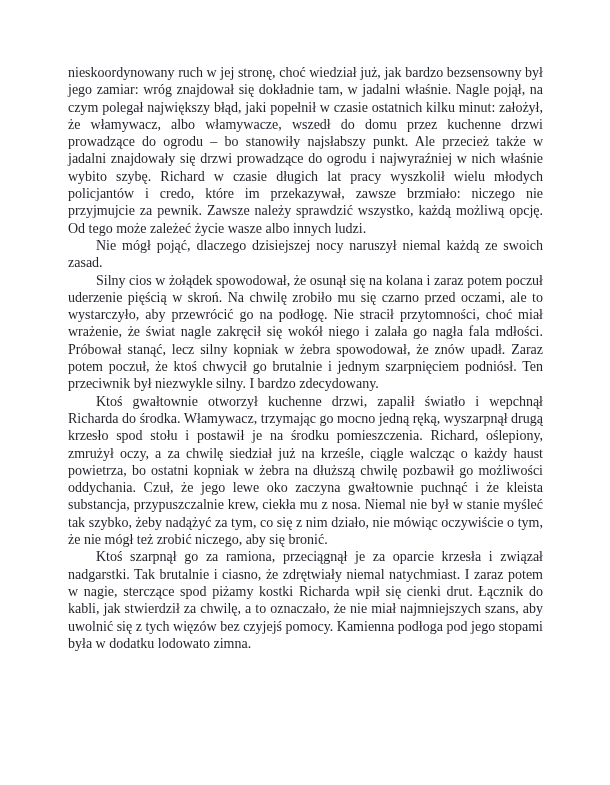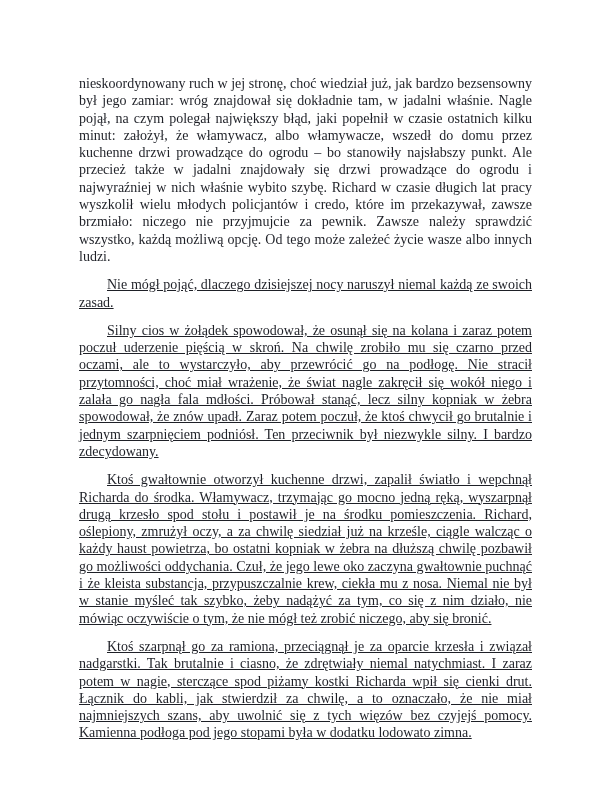--- a/index.html
+++ b/index.html
@@ -16,32 +16,31 @@
     box-sizing: border-box;
     width: 610px;
     height: 785px;
     background: #ffffff;
     padding: 64px 67px 0 68px;
   }
   .text-block {
     width: 475px;
   }
   p.book-paragraph {
-    margin: 11px;
+    margin: 0;
     padding: 0;
     font-family: "Liberation Serif", "DejaVu Serif", serif;
     font-size: 14px;
     line-height: 17.3px;
     color: #1e2027;
     text-align: justify;
     hyphens: none;
   }
   p.book-paragraph.indent {
     text-indent: 28px;
-    text-decoration: underline;
   }
 </style>
 </head>
 <body>
 
 <div class="book-page">
   <div class="text-block">
     <p class="book-paragraph">nieskoordynowany ruch w jej stronę, choć wiedział już, jak bardzo bezsensowny był jego zamiar: wróg znajdował się dokładnie tam, w jadalni właśnie. Nagle pojął, na czym polegał największy błąd, jaki popełnił w czasie ostatnich kilku minut: założył, że włamywacz, albo włamywacze, wszedł do domu przez kuchenne drzwi prowadzące do ogrodu – bo stanowiły najsłabszy punkt. Ale przecież także w jadalni znajdowały się drzwi prowadzące do ogrodu i najwyraźniej w nich właśnie wybito szybę. Richard w czasie długich lat pracy wyszkolił wielu młodych policjantów i credo, które im przekazywał, zawsze brzmiało: niczego nie przyjmujcie za pewnik. Zawsze należy sprawdzić wszystko, każdą możliwą opcję. Od tego może zależeć życie wasze albo innych ludzi.</p>
     <p class="book-paragraph indent">Nie mógł pojąć, dlaczego dzisiejszej nocy naruszył niemal każdą ze swoich zasad.</p>
     <p class="book-paragraph indent">Silny cios w żołądek spowodował, że osunął się na kolana i zaraz potem poczuł uderzenie pięścią w skroń. Na chwilę zrobiło mu się czarno przed oczami, ale to wystarczyło, aby przewrócić go na podłogę. Nie stracił przytomności, choć miał wrażenie, że świat nagle zakręcił się wokół niego i zalała go nagła fala mdłości. Próbował stanąć, lecz silny kopniak w żebra spowodował, że znów upadł. Zaraz potem poczuł, że ktoś chwycił go brutalnie i jednym szarpnięciem podniósł. Ten przeciwnik był niezwykle silny. I bardzo zdecydowany.</p>

